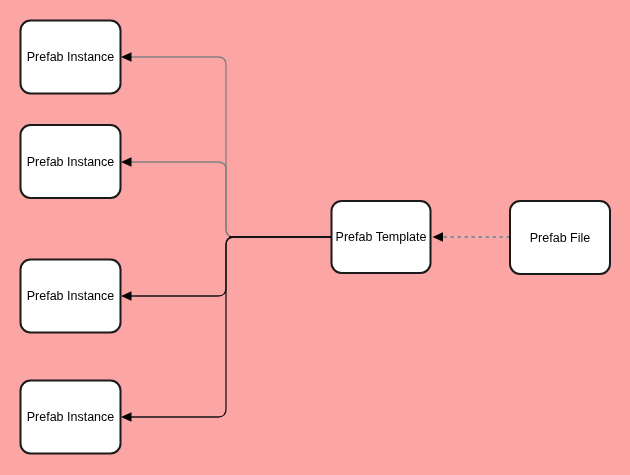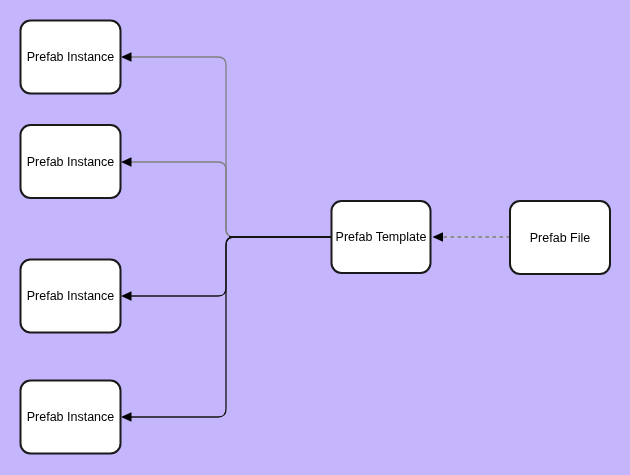--- a/index.html
+++ b/index.html
@@ -4,21 +4,21 @@
 <style>
   html, body {
     margin: 0;
     padding: 0;
     background: #ffffff;
   }
   .canvas {
     position: relative;
     width: 630px;
     height: 475px;
-    background: #c4b5fd;
+    background: #fca5a5;
     overflow: hidden;
   }
   svg { display: block; }
   .node-rect {
     fill: #ffffff;
     stroke-width: 2;
   }
   .node-label {
     font-family: "Liberation Sans", "DejaVu Sans", sans-serif;
     font-size: 12.5px;

